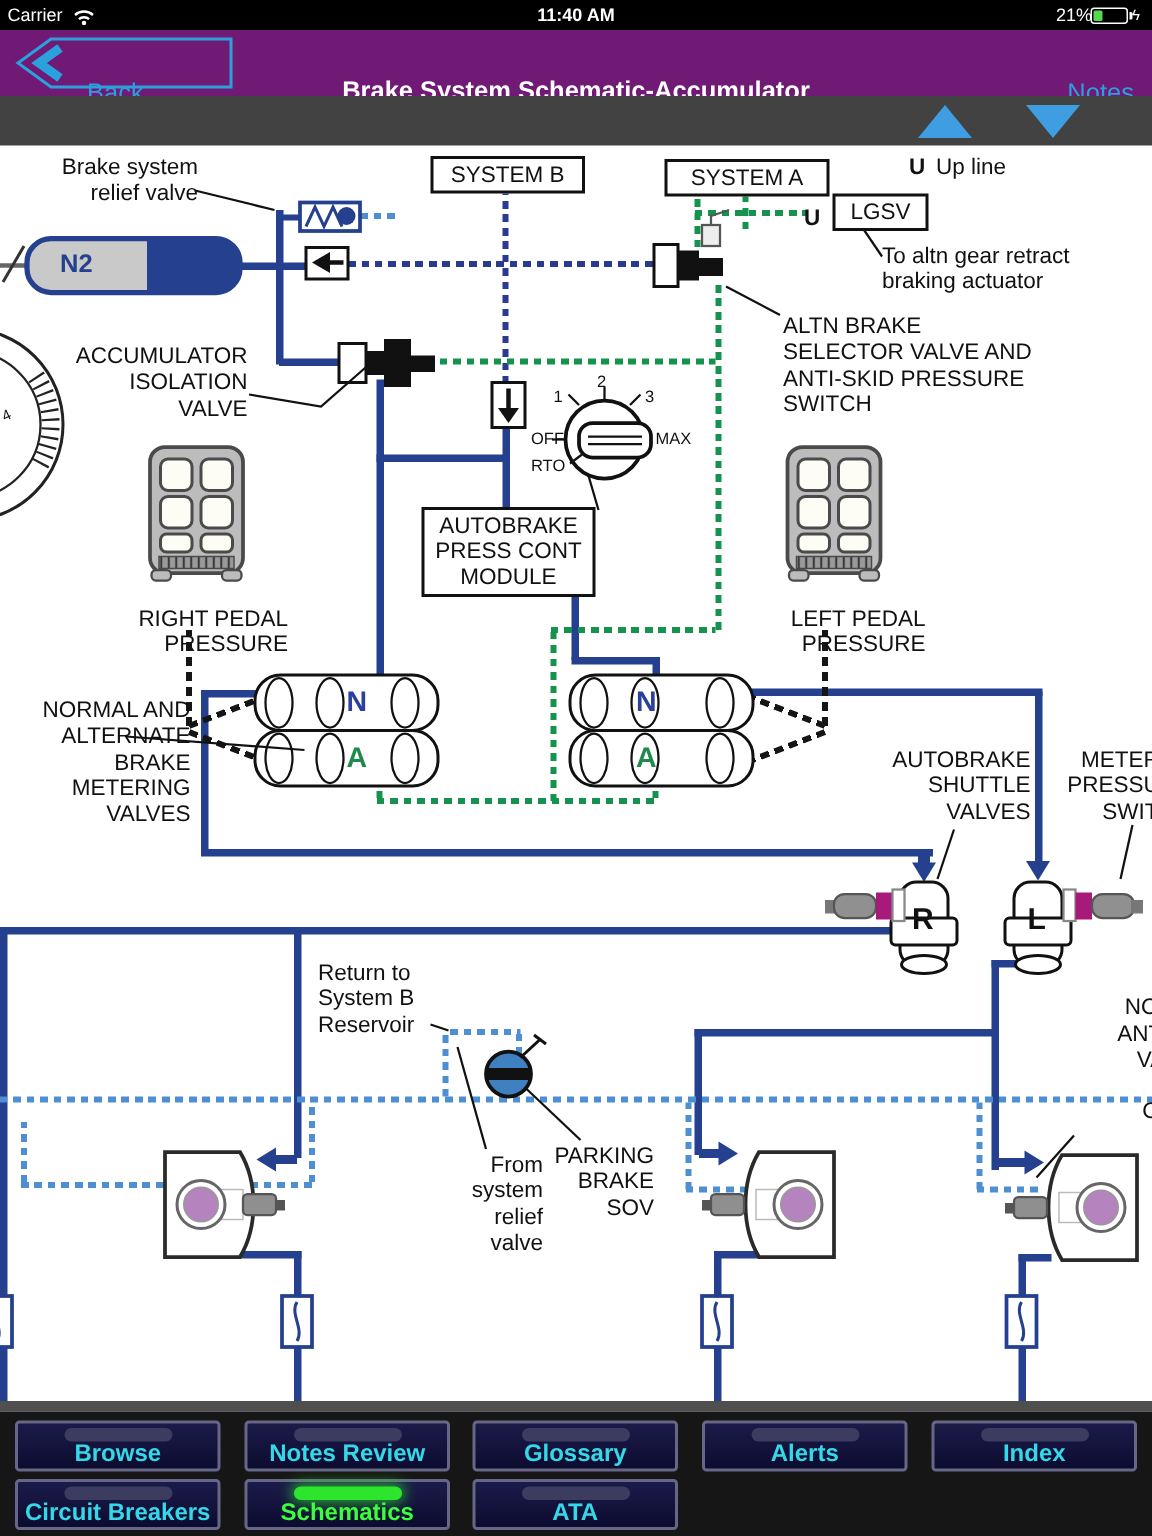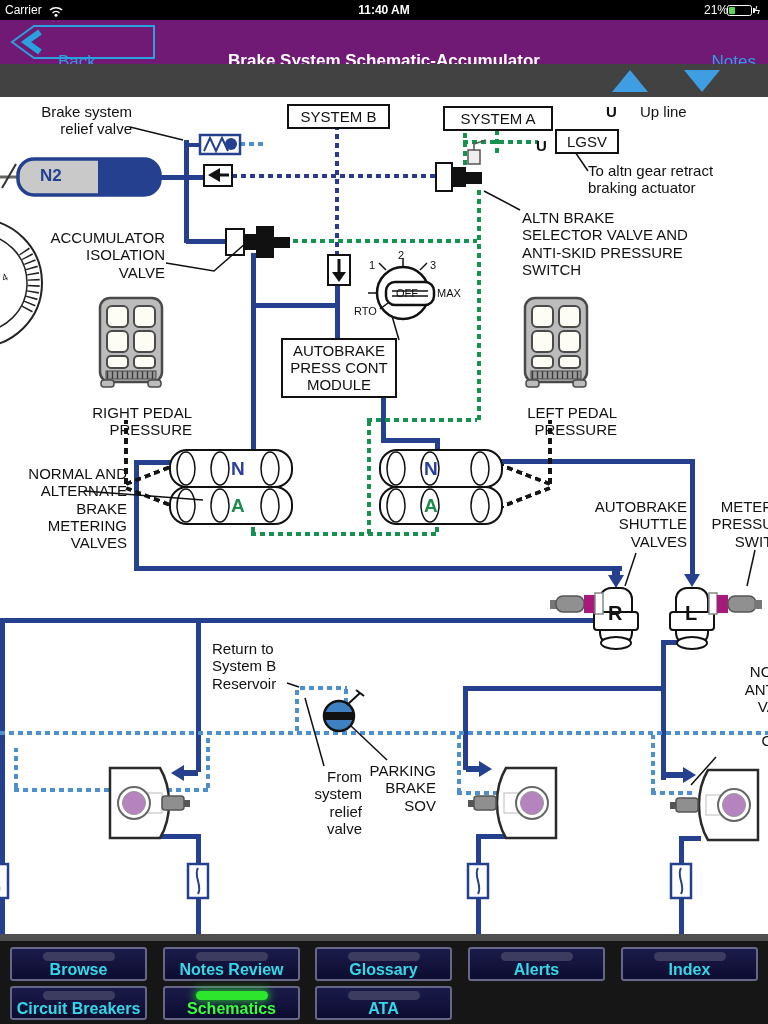--- a/index.html
+++ b/index.html
@@ -340,41 +340,41 @@
       <path d="M387,760 L350,725"></path>
       <path d="M716,757 L691,785"></path>
     </g>
   </svg>
 
   <div class="lbl tc" style="left:22px;top:103px;width:110px;">Brake system
 relief valve</div>
   <div class="bx" style="left:287px;top:104px;width:99px;height:19px;padding-top:2px;">SYSTEM B</div>
   <div class="bx" style="left:443px;top:106px;width:106px;height:19px;padding-top:2px;">SYSTEM A</div>
   <div class="lbl" style="left:606px;top:103px;font-weight:bold;">U</div>
-  <div class="lbl" style="left:640px;top:103px;">Up line</div>
+  <div class="lbl" style="left:624px;top:103px;">Up line</div>
   <div class="bx" style="left:555px;top:129px;width:60px;height:19px;padding-top:2px;">LGSV</div>
   <div class="lbl" style="left:536px;top:137px;font-weight:bold;">U</div>
   <div class="lbl" style="left:588px;top:162px;width:160px;">To altn gear retract
 braking actuator</div>
   <div class="lbl" style="left:522px;top:209px;width:180px;">ALTN BRAKE
 SELECTOR VALVE AND
 ANTI-SKID PRESSURE
 SWITCH</div>
   <div class="lbl" style="left:40px;top:166px;font-size:17px;font-weight:bold;color:#24408e;">N2</div>
   <div class="lbl" style="left:2px;top:272px;font-size:10px;transform:rotate(-25deg);">4</div>
   <div class="lbl tr" style="left:30px;top:229px;width:135px;">ACCUMULATOR
 ISOLATION
 VALVE</div>
   <div class="bx" style="left:281px;top:338px;width:112px;height:54px;padding-top:2px;">AUTOBRAKE
 PRESS CONT
 MODULE</div>
   <div class="lbl sm" style="left:369px;top:260px;">1</div>
   <div class="lbl sm" style="left:398px;top:250px;">2</div>
   <div class="lbl sm" style="left:430px;top:260px;">3</div>
-  <div class="lbl sm" style="left:354px;top:288px;margin-left:42px;">OFF</div>
+  <div class="lbl sm" style="left:354px;top:288px;">OFF</div>
   <div class="lbl sm" style="left:354px;top:306px;">RTO</div>
   <div class="lbl sm" style="left:437px;top:288px;">MAX</div>
   <div class="lbl tc" style="left:70px;top:404px;width:122px;">RIGHT PEDAL
 PRESSURE</div>
   <div class="lbl tc" style="left:495px;top:404px;width:122px;">LEFT PEDAL
 PRESSURE</div>
   <div class="lbl tc" style="left:-73px;top:465px;width:200px;">NORMAL AND
 ALTERNATE
 BRAKE
 METERING

